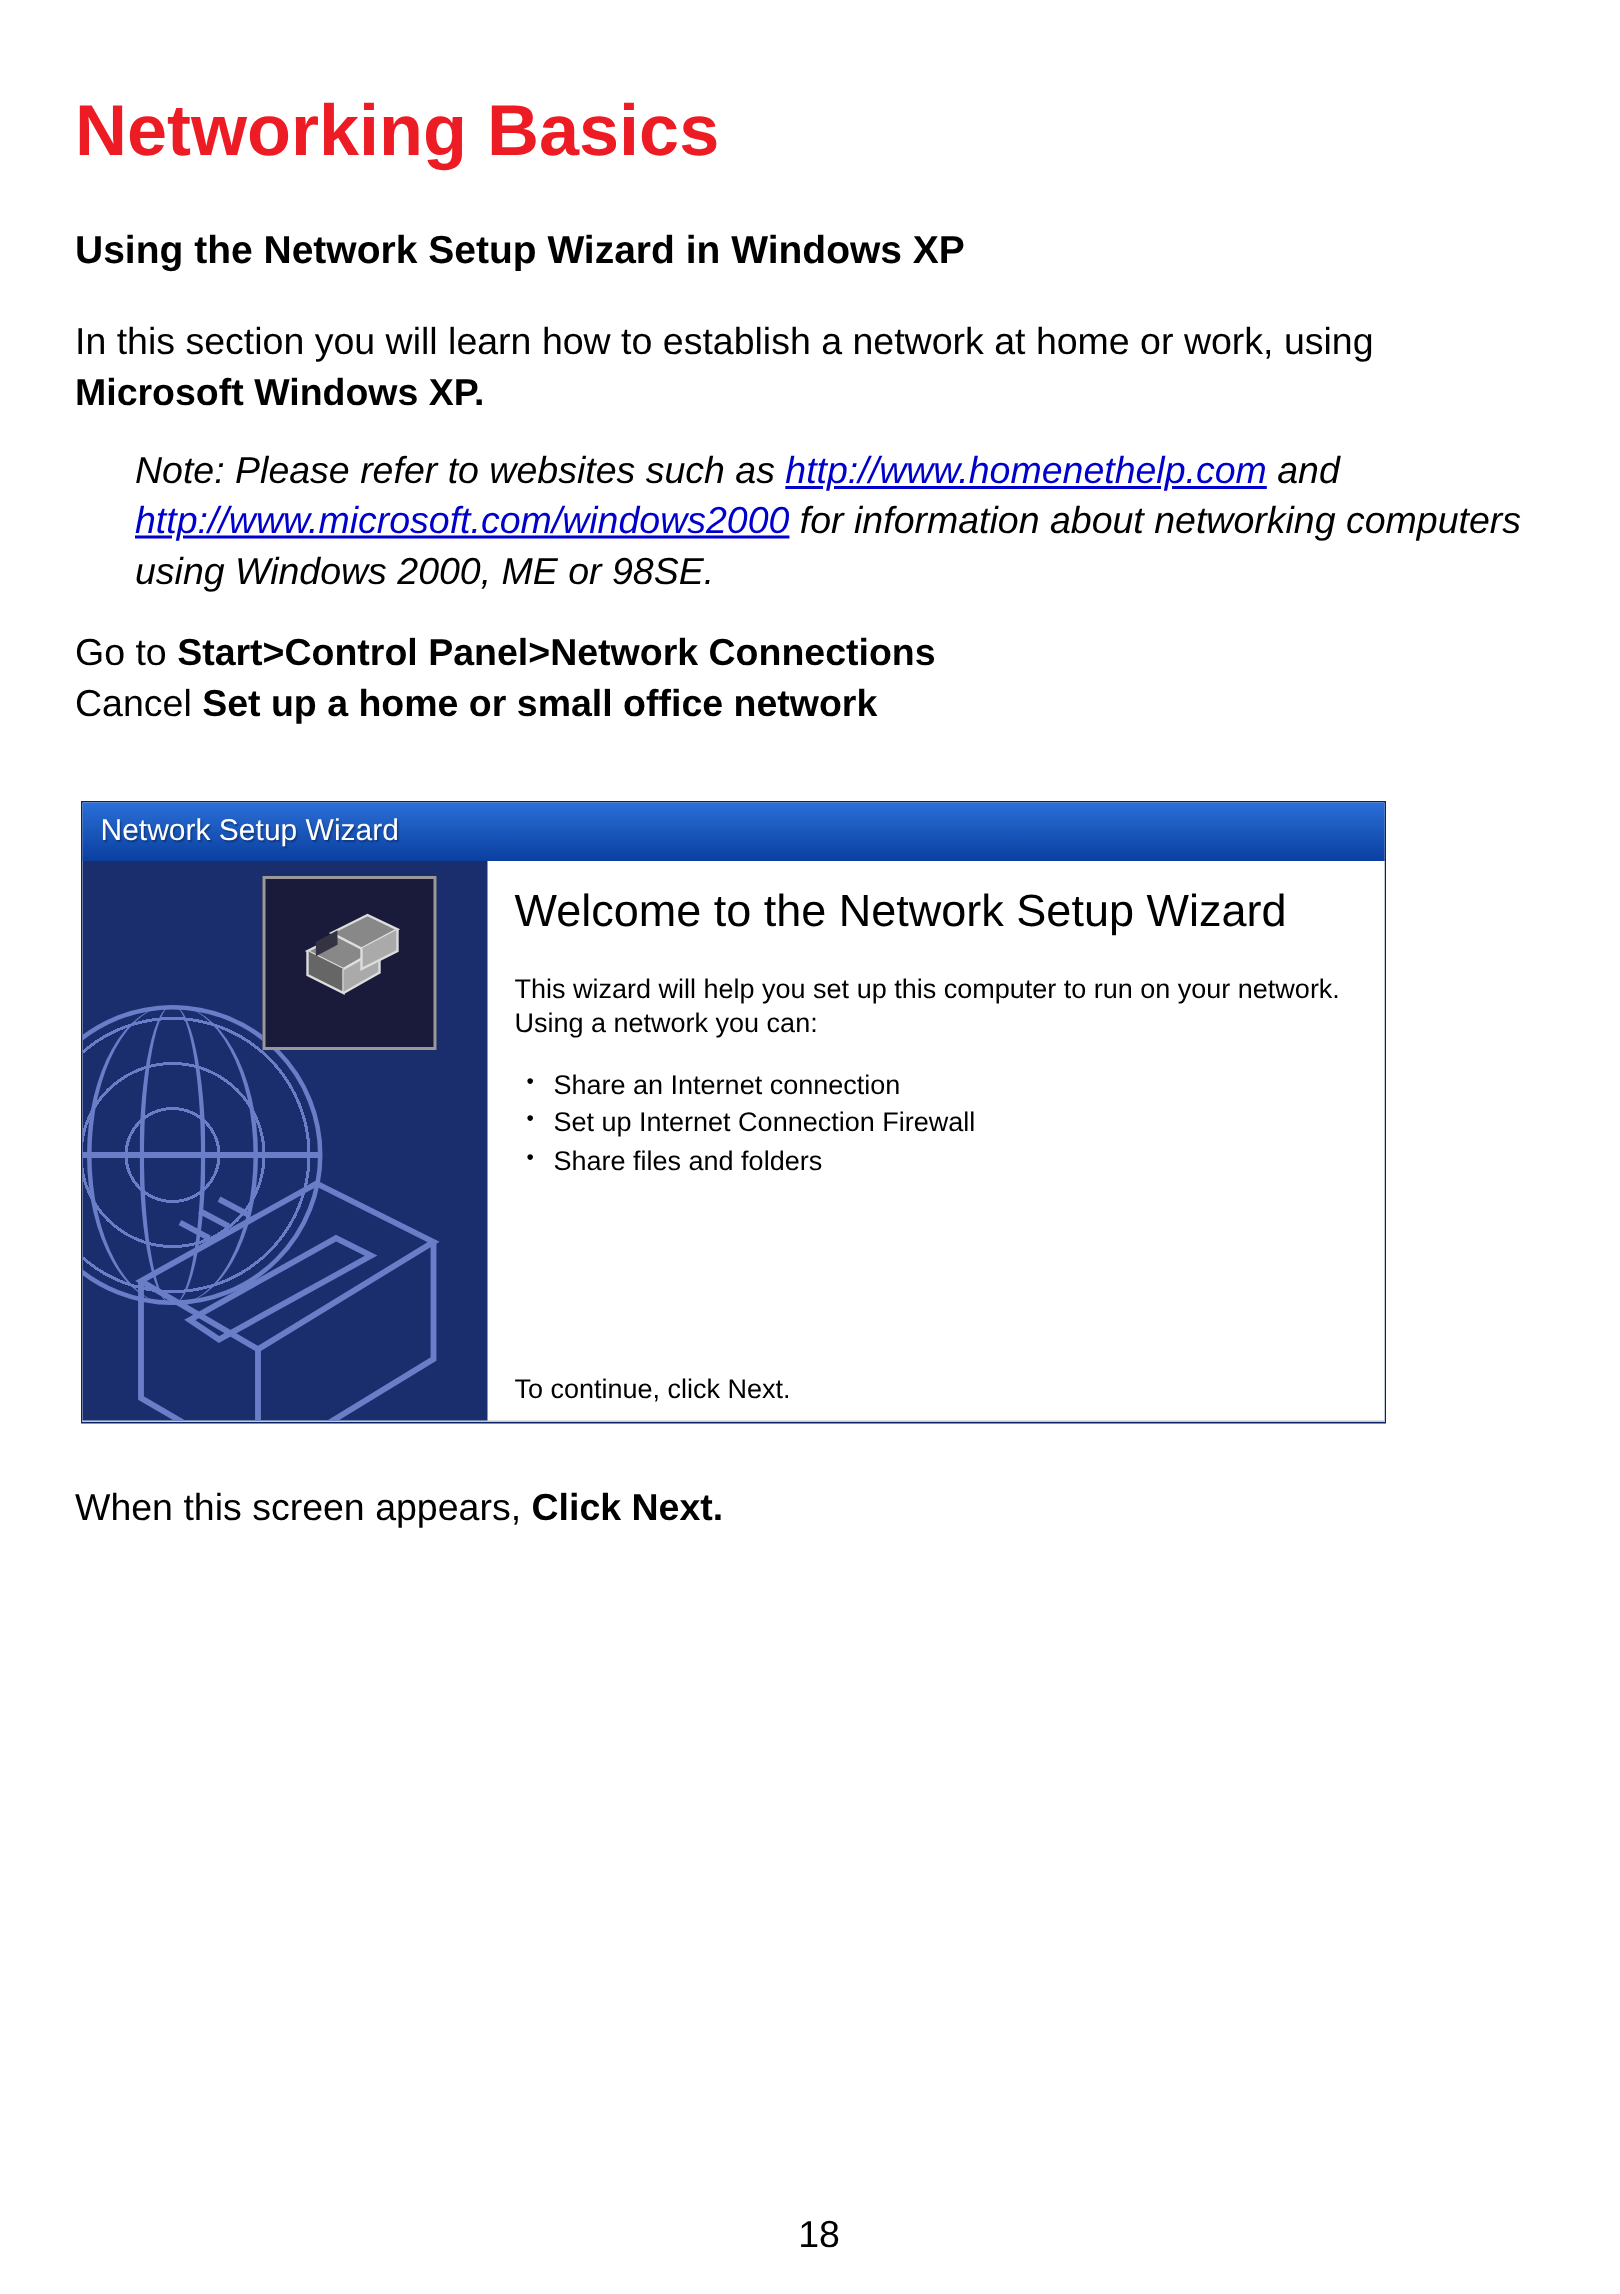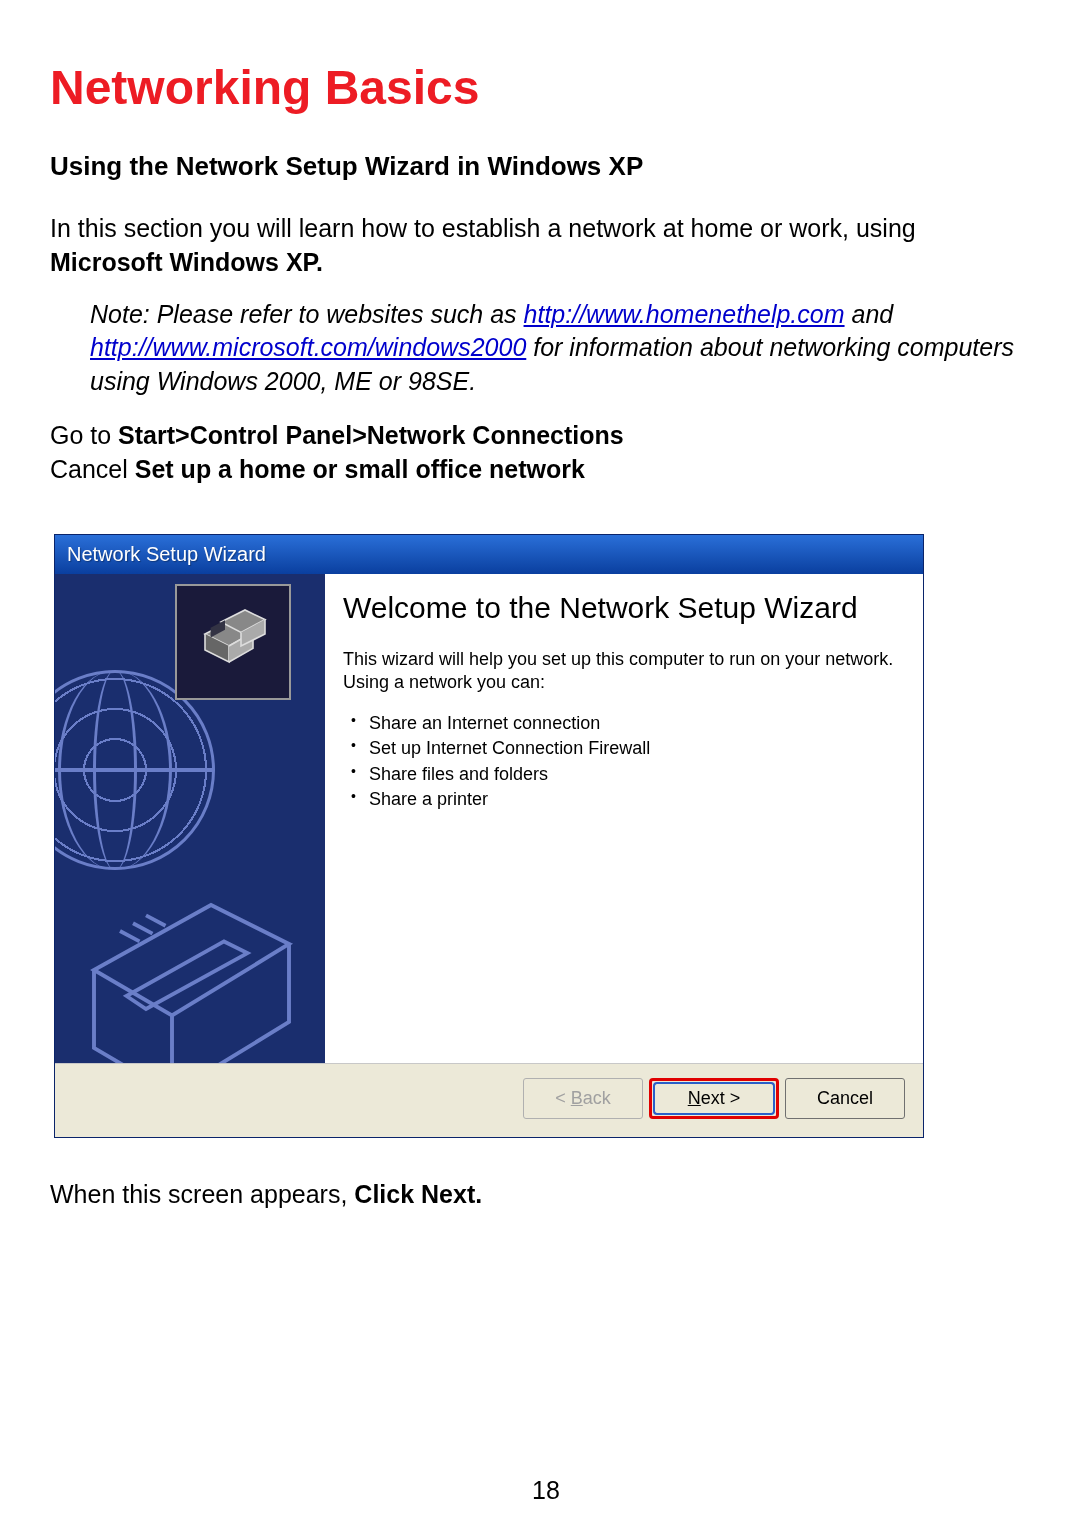--- a/index.html
+++ b/index.html
@@ -52,21 +52,21 @@
     color: #fff;
     font-family: "Tahoma", Arial, sans-serif;
     font-weight: normal;
     font-size: 20px;
     padding: 8px 12px;
     text-shadow: 1px 1px 1px rgba(0,0,0,0.3);
   }
   .wizard-body {
     display: flex;
     background: #fff;
-    height: 490px;
+    height: 374px;
     border-bottom: 1px solid #c8c8c8;
   }
   .wizard-left {
     width: 270px;
     background: #1a2e6e;
     position: relative;
     flex-shrink: 0;
     overflow: hidden;
   }
   .globe {
@@ -242,34 +242,23 @@
         </svg>
       </div>
     </div>
     <div class="wizard-right">
       <div class="wizard-headline">Welcome to the Network Setup Wizard</div>
       <div class="wizard-desc">This wizard will help you set up this computer to run on your network. Using a network you can:</div>
       <ul class="wizard-list">
         <li>Share an Internet connection</li>
         <li>Set up Internet Connection Firewall</li>
         <li>Share files and folders</li>
-        <li>Share a printer</li>
       </ul>
+      <div class="wizard-continue">To continue, click Next.</div>
     </div>
   </div>
-  <div class="wizard-footer">
-    <button class="win-button disabled">
-      <span>&lt; </span><span class="ul">B</span><span>ack</span>
-    </button>
-    <span class="highlight-wrap">
-      <button class="win-button">
-        <span class="ul">N</span><span>ext &gt;</span>
-      </button>
-    </span>
-    <button class="win-button">Cancel</button>
-  </div>
 </div>
 
 <p class="after-text">
   <span>When this screen appears, </span><span class="bold">Click Next.</span>
 </p>
 
 <div class="page-number">18</div>
 
 </body></html>

